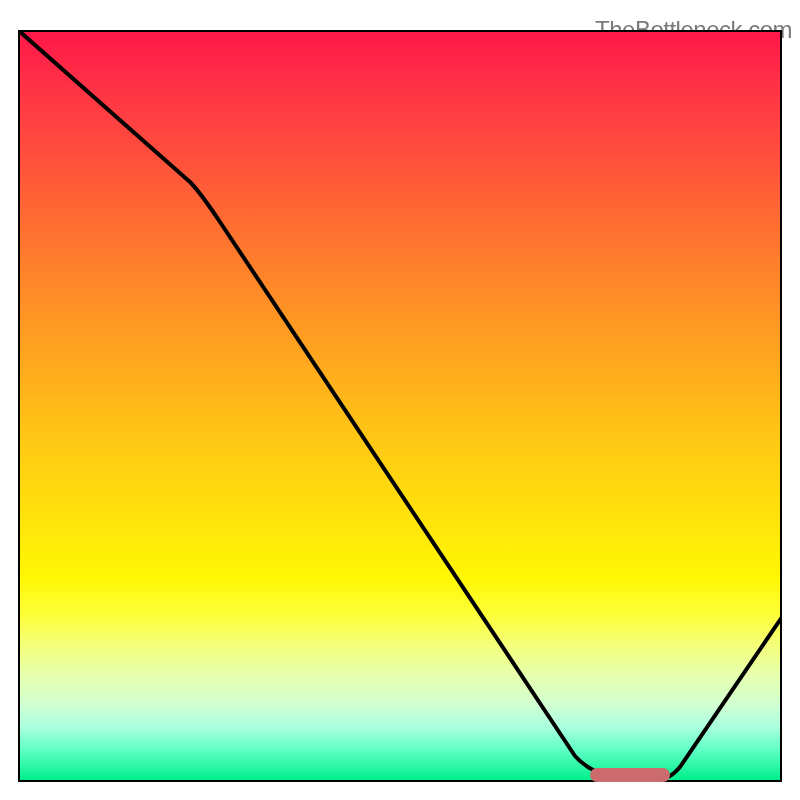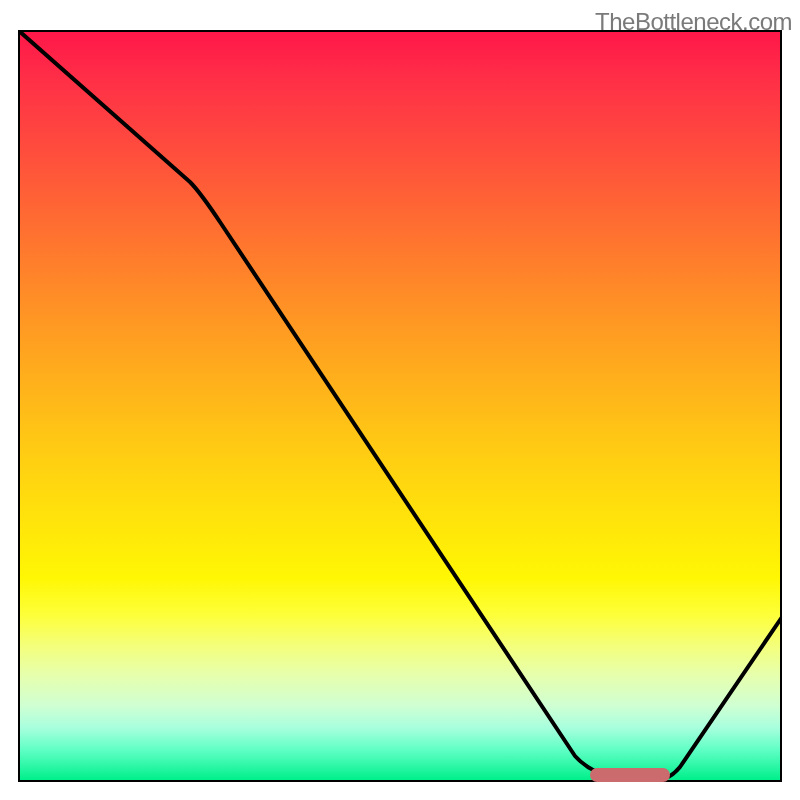--- a/index.html
+++ b/index.html
@@ -11,21 +11,21 @@
     background: #fff;
   }
   .outer {
     width: 800px;
     height: 800px;
     position: relative;
     background: #fff;
   }
   .watermark {
     position: absolute;
-    top: 8px;
+    top: 16px;
     right: 8px;
     font-size: 24px;
     color: #7a7a7a;
     font-weight: 500;
     letter-spacing: -0.5px;
   }
   .inner-frame {
     position: absolute;
     left: 18px;
     top: 30px;

